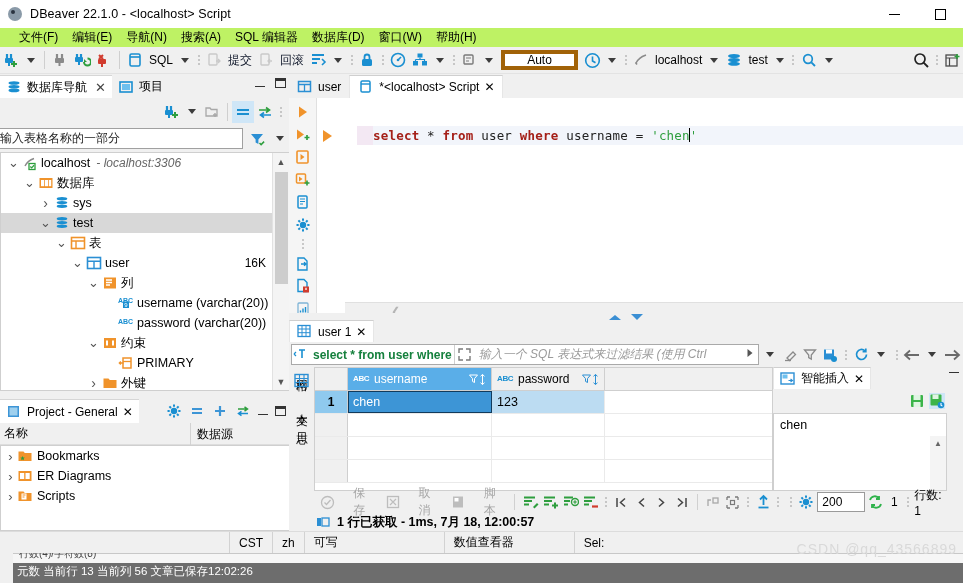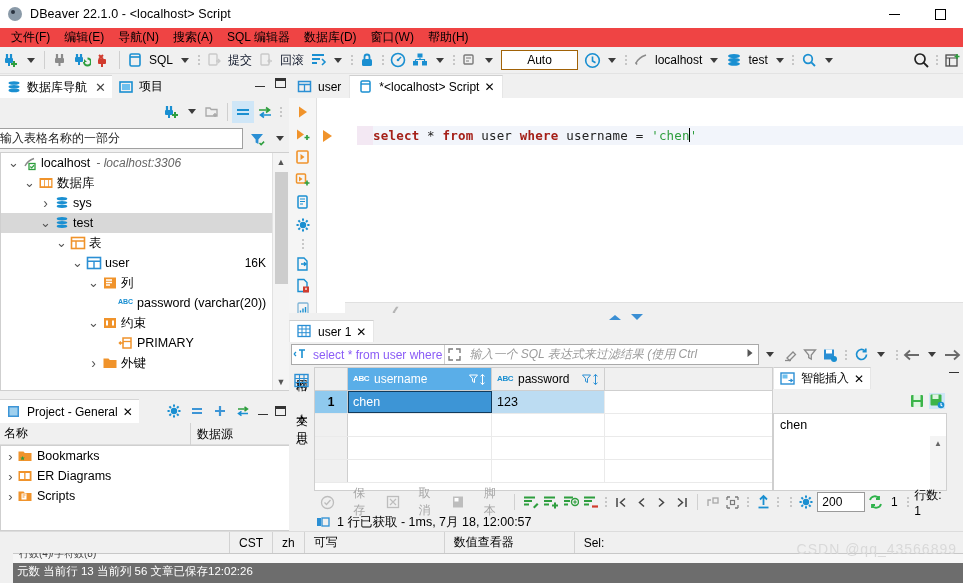--- a/index.html
+++ b/index.html
@@ -24,41 +24,41 @@
   .title-icon .bk { position:absolute; left:4px; top:4px; width:4px; height:4px; border-radius:50%; background:#2a3340;}
   .title-text { font-size: 12.5px; color: #000; letter-spacing: 0.1px; }
   .win-btns { position: absolute; right: 0; top: 0; height: 28px; display: flex; }
   .win-btn { width: 46px; height: 28px; display: flex; align-items: center; justify-content: center; }
   .win-min { width: 11px; height: 1px; background: #000; }
   .win-max { width: 11px; height: 11px; border: 1px solid #000; }
 
   
   .menubar {
     position: absolute; left: 0; top: 28px; width: 963px; height: 19px;
-    background: #ef4444; display: flex; align-items: center; padding-left: 4px;
+    background: #bef264; display: flex; align-items: center; padding-left: 12px;
   }
   .menu-item { padding: 0 7px; font-size: 12px; line-height: 19px; white-space: nowrap; }
 
   
   .toolbar {
     position: absolute; left: 0; top: 47px; width: 963px; height: 27px;
     background: #f0f0f0; display: flex; align-items: center;
     border-bottom: 1px solid #e3e3e3;
   }
   .tb { display: flex; align-items: center; height: 27px; }
   .tb-ico { width: 22px; height: 22px; display: flex; align-items: center; justify-content: center; position: relative; }
   .tb-sep { width: 1px; height: 18px; background: #cfcfcf; margin: 0 4px; }
   .tb-dots { width: 5px; height: 18px; display:flex; flex-direction:column; justify-content:center; align-items:center; gap:2px; margin:0 2px;}
   .tb-dots i { width:2px;height:2px;background:#b8b8b8;display:block;border-radius:50%;}
   .caret { width: 0; height: 0; border-left: 4px solid transparent; border-right: 4px solid transparent;
            border-top: 5px solid #3c3c3c; margin: 0 5px; }
   .tb-label { font-size: 12px; padding: 0 3px; }
   .tb-label.dim { color: #0f172a; }
   .auto-box {
-    border: 1px solid #a16207; background: #fff; height: 20px; width: 77px;
+    border: 4px solid #a16207; background: #fff; height: 20px; width: 77px;
     display: flex; align-items: center; justify-content: center; font-size: 12px; margin: 12px 3px;
   }
 
   
   .nav-panel { position: absolute; left: 0; top: 75px; width: 289px; height: 324px; background: #f0f0f0; }
   .panel-tabs { height: 23px; display: flex; align-items: flex-end; position: relative; }
   .ptab {
     height: 23px; display: flex; align-items: center; gap: 5px; padding: 0 6px; font-size: 12px;
     background: #f0f0f0;
   }
@@ -132,21 +132,21 @@
   .divider { position: absolute; left: 289px; top: 313px; width: 674px; height: 8px; display:flex; align-items:center; justify-content:center; gap:10px; background:#f0f0f0;}
   .dv-up { width:0;height:0;border-left:6px solid transparent;border-right:6px solid transparent;border-bottom:5px solid #3b8fd4;}
   .dv-dn { width:0;height:0;border-left:6px solid transparent;border-right:6px solid transparent;border-top:6px solid #3b8fd4;}
 
   
   .res-area { position: absolute; left: 289px; top: 320px; width: 674px; height: 211px; background: #f0f0f0; }
   .rtabs { height: 22px; display: flex; align-items: flex-end; }
   .rtab { height: 22px; display: flex; align-items: center; gap: 5px; padding: 0 7px; font-size: 12px; background:#fff; border-top:1px solid #cfcfcf; border-left:1px solid #e6e6e6; border-right:1px solid #e6e6e6;}
   .filterbar { height: 25px; display: flex; align-items: center; background: #f0f0f0; padding: 0 2px; gap: 2px; }
   .fb-input { flex: 1; height: 21px; border: 1px solid #a9a9a9; background: #fff; display: flex; align-items: center; font-size: 12px; overflow:hidden; }
-  .fb-sql { color: #8b5cf6; white-space: nowrap; padding-left: 3px; }
+  .fb-sql { color: #15803d; white-space: nowrap; padding-left: 3px; font-weight: bold; }
   .fb-ph { color: #9a9a9a; font-style: italic; white-space: nowrap; padding-left: 4px; }
   .fb-split { width:1px; height:19px; background:#d0d0d0; margin:0 2px;}
   .fb-btn { width: 18px; height: 21px; display:flex;align-items:center;justify-content:center; }
   .res-main { position: absolute; left: 0; top: 47px; right: 0; bottom: 40px; display: flex; }
   .vtabs { width: 25px; background: #f0f0f0; display: flex; flex-direction: column; align-items: center; padding-top: 4px; gap: 2px; }
   .vtab-lbl { writing-mode: vertical-rl; font-size: 11.5px; letter-spacing: 0px; line-height: 13px; }
   .grid-wrap { flex: 1; background: #fff; border: 1px solid #cfcfcf; position: relative; overflow: hidden; }
   .ghead { display: flex; height: 23px; background: #f0f0f0; border-bottom: 1px solid #cfcfcf; }
   .gnum-h { width: 33px; border-right: 1px solid #cfcfcf; background: #f0f0f0; }
   .gcol { display: flex; align-items: center; gap: 4px; padding: 0 5px; border-right: 1px solid #cfcfcf; font-size: 12px; }
@@ -172,21 +172,21 @@
   .vp-scroll .arw { height:15px; display:flex;align-items:center;justify-content:center;font-size:8px;color:#666;}
 
   
   .res-bottom { position: absolute; left: 0; bottom: 0; right: 0; height: 40px; }
   .rb-tools { height: 22px; display: flex; align-items: center; padding-left: 26px; gap: 2px; }
   .rb-btn { display: flex; align-items: center; gap: 17px; padding: 0 4px; height: 20px; font-size: 12px; color: #a6a6a6; }
   .rb-ico { width: 20px; height: 20px; display: flex; align-items: center; justify-content: center; }
   .rb-sep { width: 1px; height: 16px; background: #d0d0d0; margin: 0 4px; }
   .rb-dots { width: 5px; height: 16px; display:flex; flex-direction:column; justify-content:center; align-items:center; gap:2px; margin:0 2px;}
   .rb-dots i { width:2px;height:2px;background:#b8b8b8;display:block;border-radius:50%;}
-  .rb-status { height: 18px; display: flex; align-items: center; padding-left: 26px; font-size: 12.5px; gap: 6px; }
+  .rb-status { height: 18px; display: flex; align-items: center; padding-left: 26px; font-size: 12.5px; gap: 6px; font-weight: bold; }
   .num-box { border: 1px solid #9a9a9a; background: #fff; width: 52px; height: 20px; font-size: 12px; display: flex; align-items: center; padding-left: 4px; }
 
   
   .statusbar { position: absolute; left: 0; bottom: 30px; width: 963px; height: 22px; background: #f0f0f0; border-top: 1px solid #dcdcdc; display: flex; align-items: center; }
   .sb-cell { height: 22px; display: flex; align-items: center; padding: 0 9px; font-size: 12px; border-left: 1px solid #d2d2d2; }
 
   
   .bg-strip { position: absolute; left: 13px; bottom: 0; width: 963px; height: 30px; background: #f0f0f0; overflow: hidden;}
   .bg-line { position:absolute; left:0; top:0; width:963px; height:10px; background:#f6f6f6; border-top:1px solid #c8c8c8;}
   .bg-dark { position:absolute; left:0; top:10px; width:963px; height:20px; background:#6d6d6d; }
@@ -540,20 +540,30 @@
             <span class="tsize">16K</span>
           </div>
           <div class="trow">
             <div style="width: 86px; flex: 0 0 86px;"></div>
             <div class="twist" style="font-size: 13px; line-height: 10px;">⌄</div>
             <span class="ic" style="margin-left: 2px;"><svg width="16" height="16" viewBox="0 0 16 16">
                 <rect x="2" y="2.5" width="12" height="11" fill="#f0932b"></rect>
                 <path d="M4 5h6M4 7.5h6M4 10h4" stroke="#fff" stroke-width="1.3"></path>
               </svg></span>
             <span class="tlabel">列</span>
+          </div>
+          <div class="trow">
+            <div style="width: 102px; flex: 0 0 102px;"></div>
+            <div class="twist"></div>
+            <span class="ic" style="margin-left: 2px;"><svg width="18" height="14" viewBox="0 0 18 14">
+                <text x="0" y="8" font-size="7" font-weight="bold" fill="#1a8fd1" font-family="Liberation Sans, sans-serif">ABC</text>
+                <rect x="5" y="6.5" width="6" height="6.5" fill="#1a8fd1"></rect>
+                <text x="6.3" y="12" font-size="6" fill="#fff" font-family="Liberation Sans, sans-serif">9</text>
+              </svg></span>
+            <span class="tlabel">username (varchar(20))</span>
           </div>
           <div class="trow">
             <div style="width: 102px; flex: 0 0 102px;"></div>
             <div class="twist"></div>
             <span class="ic" style="margin-left: 2px;"><svg width="18" height="14" viewBox="0 0 18 14">
                 <text x="0" y="9" font-size="7" font-weight="bold" fill="#1a8fd1" font-family="Liberation Sans, sans-serif">ABC</text>
               </svg></span>
             <span class="tlabel">password (varchar(20))</span>
           </div>
           <div class="trow">

